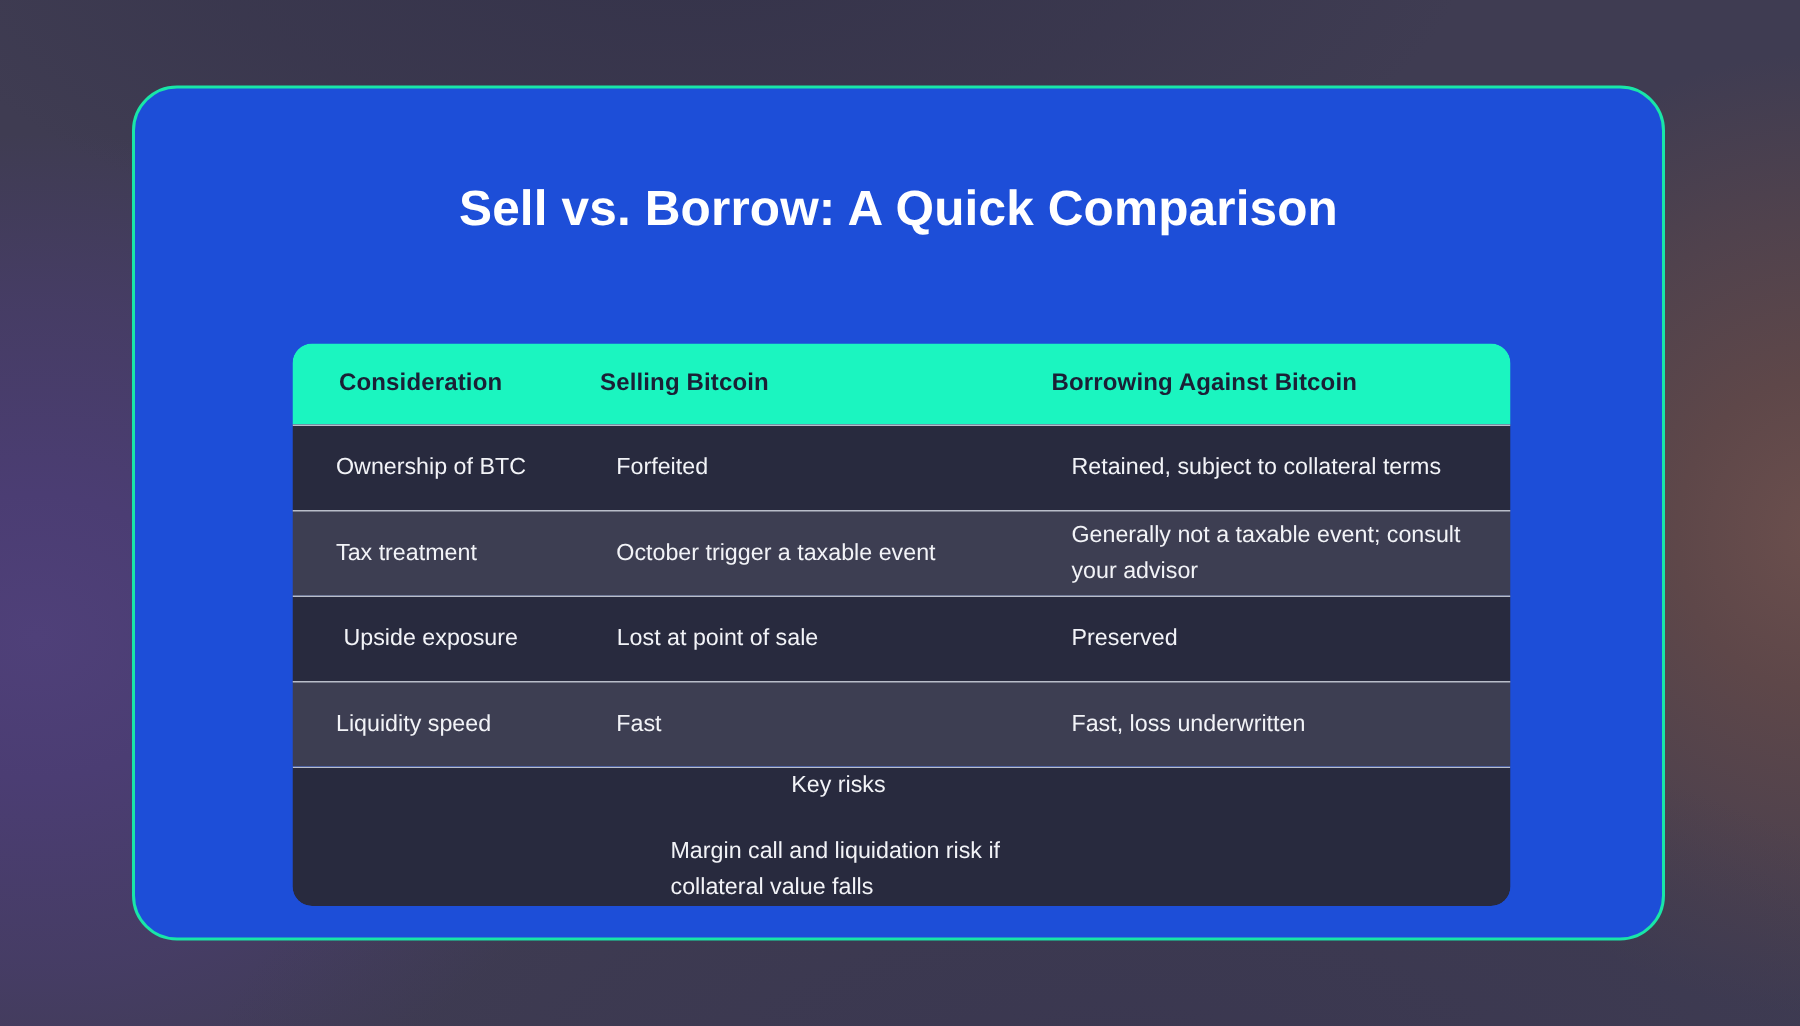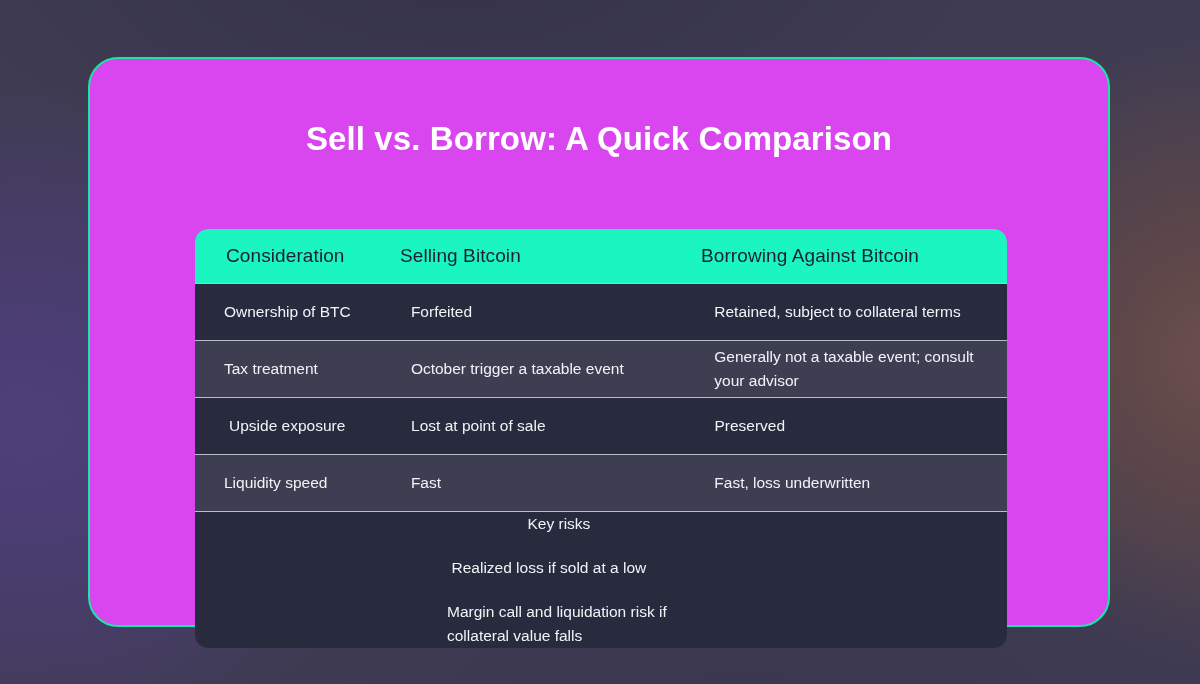--- a/index.html
+++ b/index.html
@@ -47,21 +47,21 @@
                  #3a3750 0%, rgba(58,55,80,0.45) 50%, rgba(58,55,80,0) 80%);
   }
 
   
   #card {
     position: absolute;
     left: 88px;
     top: 57px;
     width: 1022px;
     height: 570px;
-    background: #d946ef;
+    background: #1d4ed8;
     border: 2px solid #19e6a8;
     border-radius: 30px;
   }
 
   
   #title {
     position: absolute;
     left: 0;
     right: 0;
     top: 54px;
@@ -86,22 +86,22 @@
 
   .thead {
     display: flex;
     background: #1bf5c0;
     height: 54px;
     align-items: center;
     border-radius: 13px 13px 0 0;
   }
   .th {
     color: #1b2036;
-    font-size: 19px;
-    font-weight: normal;
+    font-size: 16px;
+    font-weight: bold;
     letter-spacing: 0.1px;
   }
 
   .trow {
     display: flex;
     align-items: center;
     border-top: 1px solid #b9bdc9;
     min-height: 57px;
     gap: 20px;
   }
@@ -165,18 +165,17 @@
     </div>
 
     <div class="trow even">
       <div class="td col1">Liquidity speed</div>
       <div class="td col2">Fast</div>
       <div class="td col3">Fast, loss underwritten</div>
     </div>
 
     <div class="trow odd last">
       <div class="td col1">Key risks</div>
-      <div class="td col2">Realized loss if sold at a low</div>
       <div class="td col3">Margin call and liquidation risk if collateral value falls</div>
     </div>
 
   </div>
 </div>
 
 </body></html>

